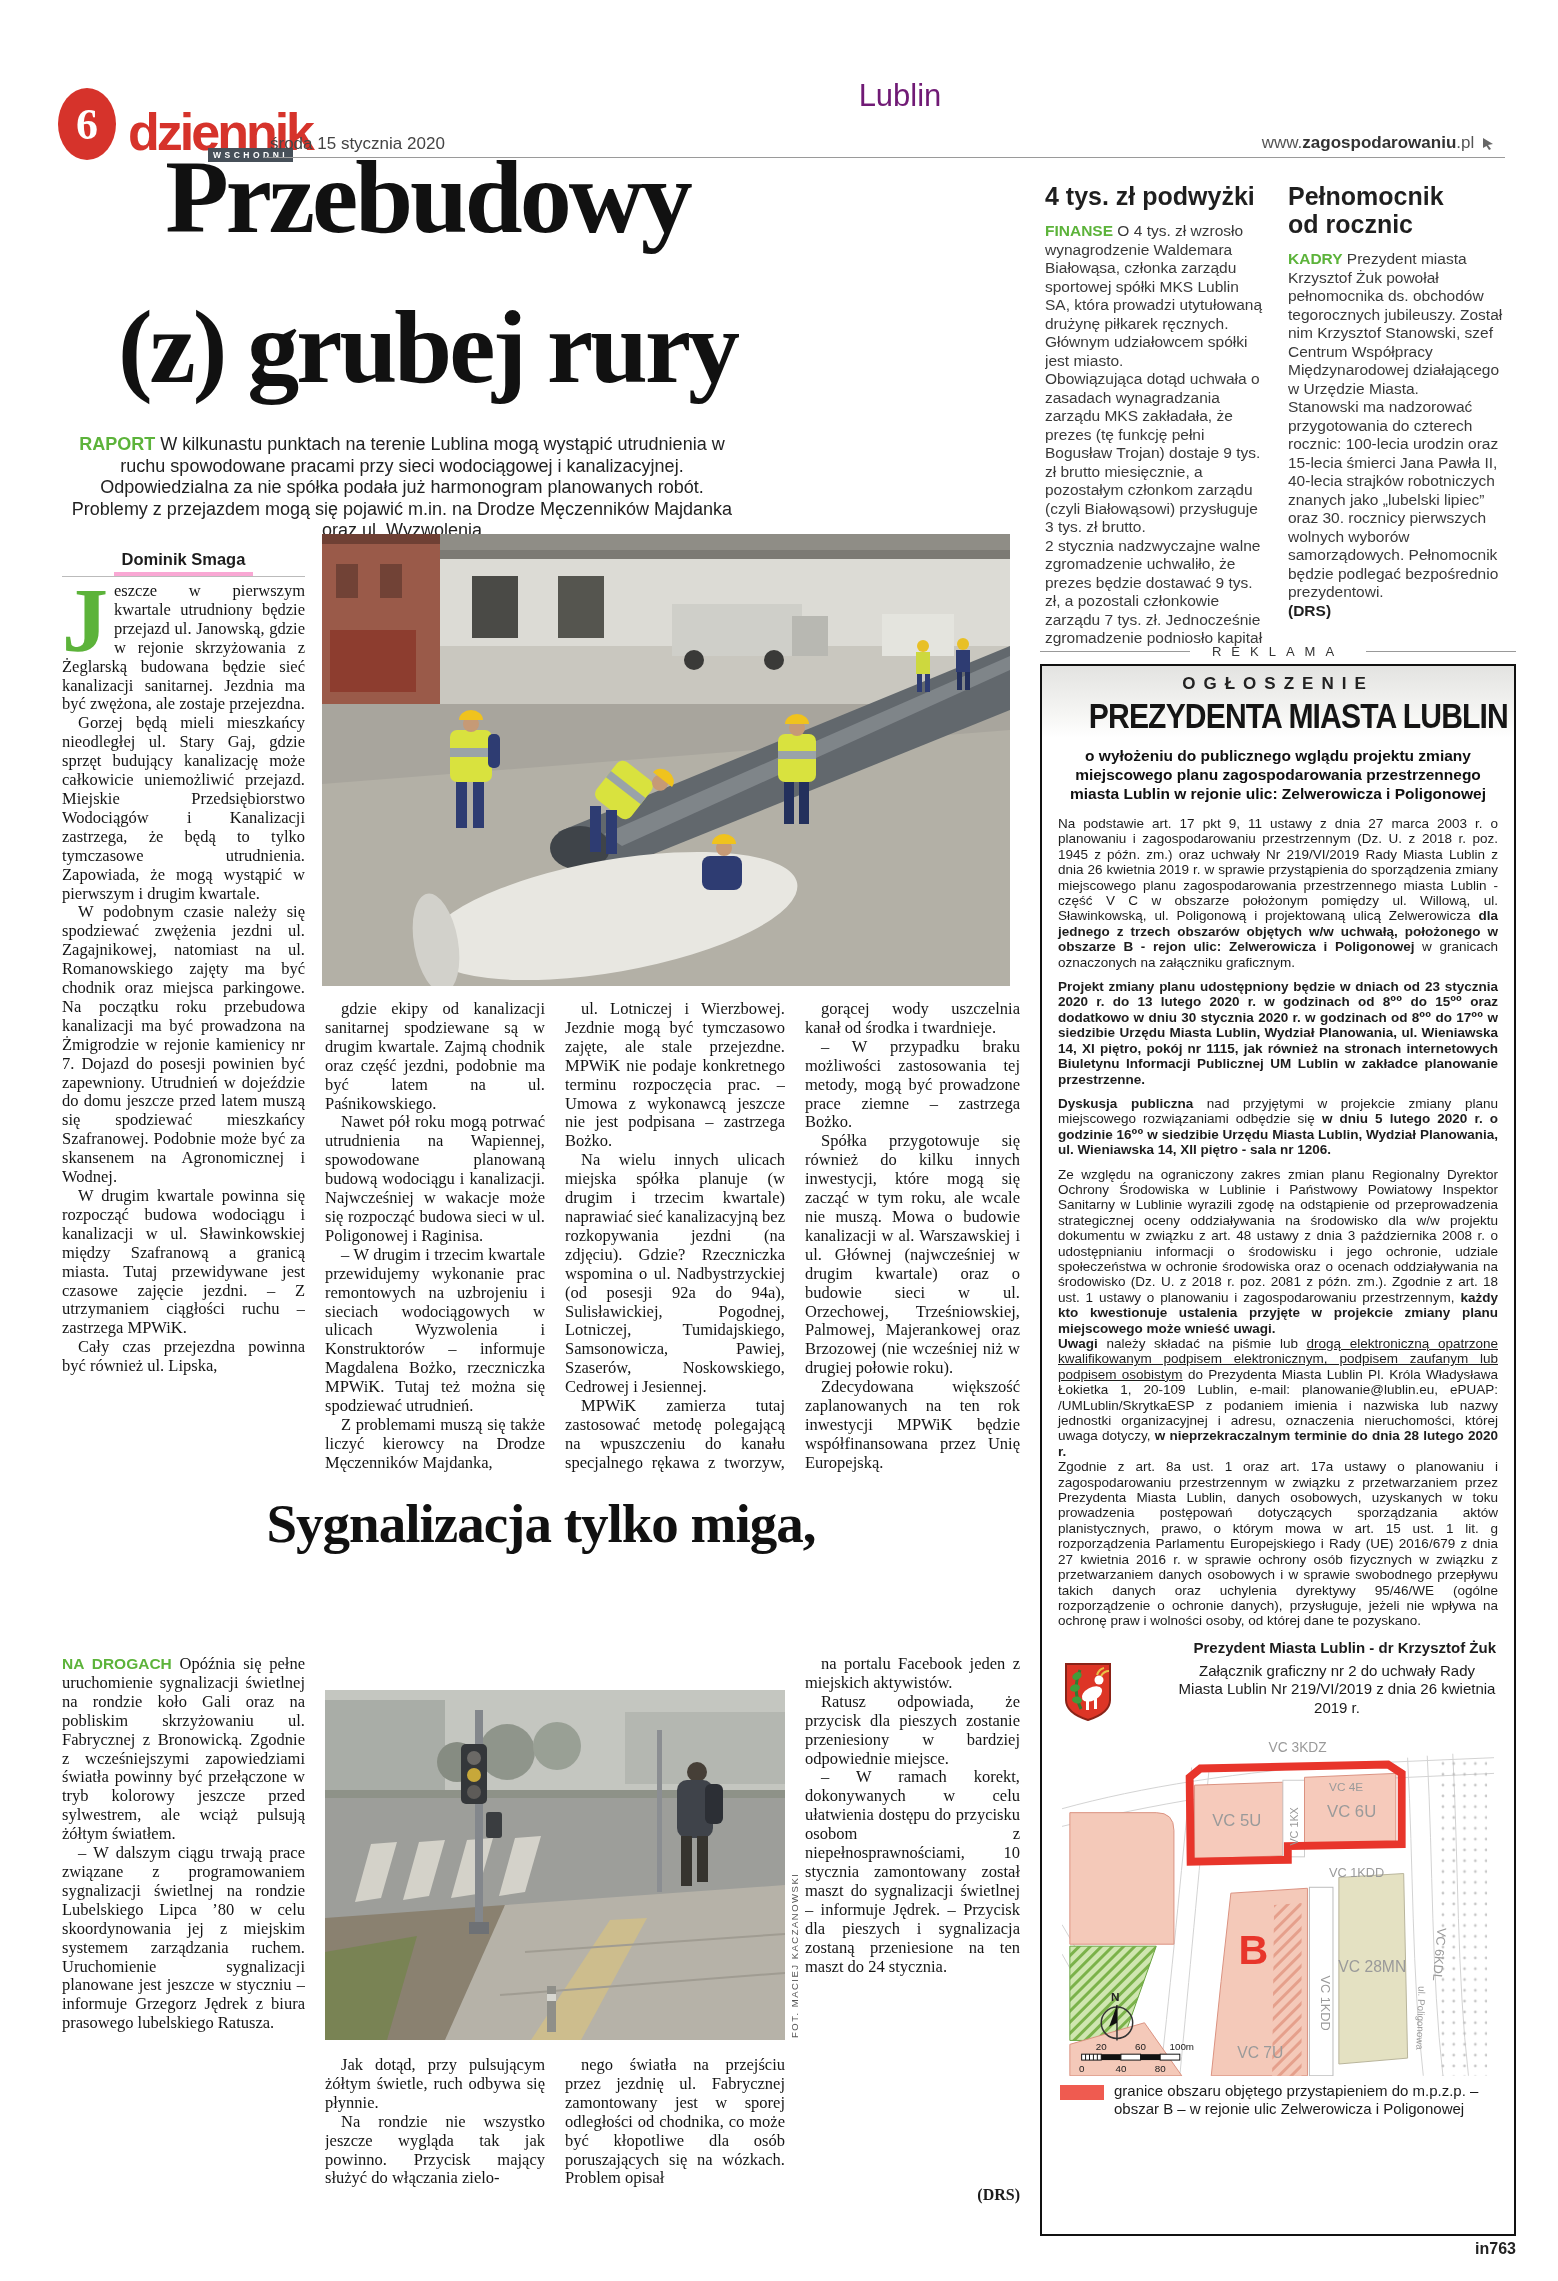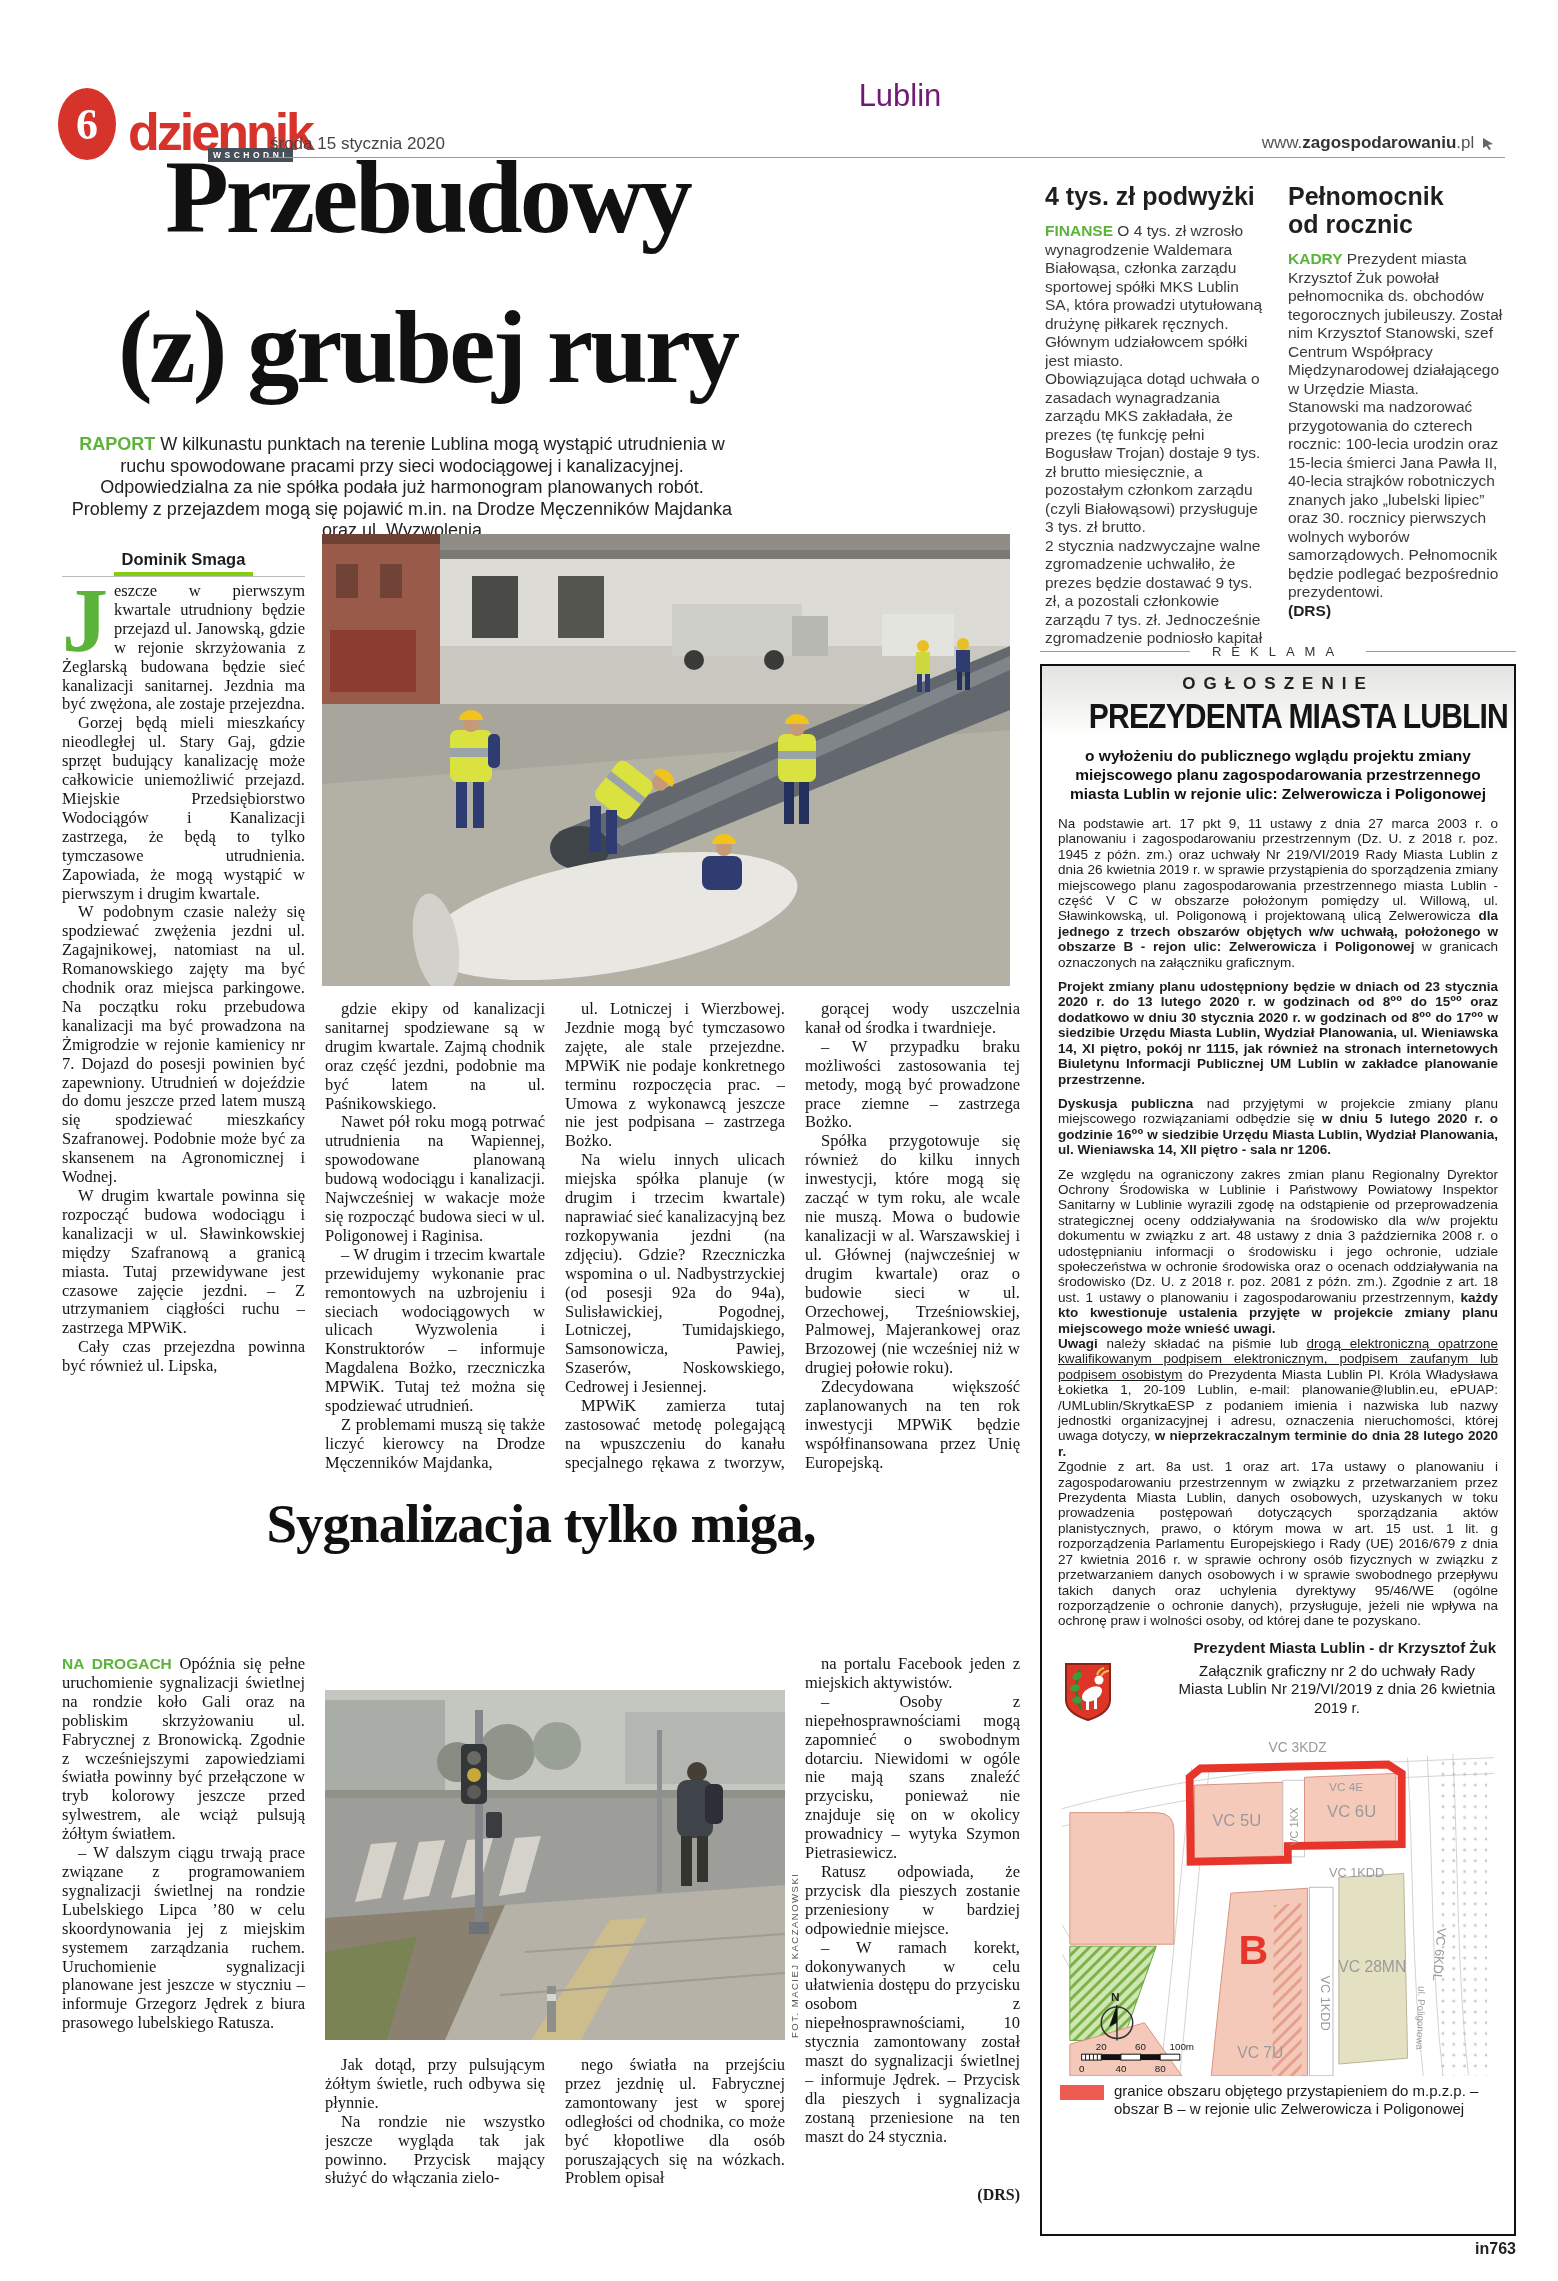--- a/index.html
+++ b/index.html
@@ -20,21 +20,21 @@
   .website .b{font-weight:bold;color:#333;}
   .cursor-ic{display:inline-block;margin-left:2px;vertical-align:-2px;}
   
   .hl1{left:55px;top:122px;width:745px;text-align:center;
        font-family:"Liberation Serif","DejaVu Serif",serif;font-weight:bold;color:#111;
        font-size:104px;line-height:150px;letter-spacing:-3px;}
   .lede{left:68px;top:434px;width:668px;text-align:center;font-size:18px;line-height:21.5px;color:#222;}
   .tag{color:#5cb33a;font-weight:bold;}
   
   .byline{left:62px;top:550px;width:243px;text-align:center;border-bottom:1px solid #bbb;padding-bottom:0;}
-  .byline span{display:inline-block;font-weight:bold;font-size:16.5px;border-bottom:4px solid #84cc16;
+  .byline span{display:inline-block;font-weight:bold;font-size:16.5px;border-bottom:4px solid #f9a8d4;
                padding:0 8px 3px;text-align:right;}
   
   .col{font-family:"Liberation Serif","DejaVu Serif",serif;font-size:16.5px;line-height:18.9px;
        text-align:justify;color:#141414;overflow:hidden;}
   .col p{margin:0;text-indent:16px;}
   .col p.first{text-indent:0;}
   .dropcap{float:left;color:#5cb33a;font-weight:bold;font-size:92px;line-height:72px;
            padding:2px 6px 0 0;font-family:"Liberation Serif","DejaVu Serif",serif;}
   .a1c1{left:62px;top:582px;width:243px;height:900px;}
   .a1c2{left:325px;top:1000px;width:220px;height:472px;}
@@ -230,21 +230,20 @@
     </div>
   <div class="abs col a2c2">
       <p>Jak dotąd, przy pulsującym żółtym świetle, ruch odbywa się płynnie.</p>
       <p>Na rondzie nie wszystko jeszcze wygląda tak jak powinno. Przycisk mający służyć do włączania zielo-</p>
     </div>
   <div class="abs col a2c3">
       <p>nego światła na przejściu przez jezdnię ul. Fabrycznej zamontowany jest w sporej odległości od chodnika, co może być kłopotliwe dla osób poruszających się na wózkach. Problem opisał</p>
     </div>
   <div class="abs col a2c4">
       <p>na portalu Facebook jeden z miejskich aktywistów.</p>
-      <p>– Osoby z niepełnosprawnościami mogą zapomnieć o swobodnym dotarciu. Niewidomi w ogóle nie mają szans znaleźć przycisku, ponieważ nie znajduje się on w okolicy prowadnicy – wytyka Szymon Pietrasiewicz.</p>
       <p>Ratusz odpowiada, że przycisk dla pieszych zostanie przeniesiony w bardziej odpowiednie miejsce.</p>
       <p>– W ramach korekt, dokonywanych w celu ułatwienia dostępu do przycisku osobom z niepełnosprawnościami, 10 stycznia zamontowany został maszt do sygnalizacji świetlnej – informuje Jędrek. – Przycisk dla pieszych i sygnalizacja zostaną przeniesione na ten maszt do 24 stycznia.</p>
     </div>
   <div class="abs a2sign">(DRS)</div>
   <div class="abs photo-credit">FOT. MACIEJ KACZANOWSKI</div>
 
   <div class="abs" style="left:325px;top:1690px;width:460px;height:350px;">
     <svg width="460" height="350" viewBox="0 0 460 350">
       <rect width="460" height="350" fill="#b6b2a8"></rect>
       <rect x="0" y="0" width="460" height="140" fill="#c4c6c0"></rect>

